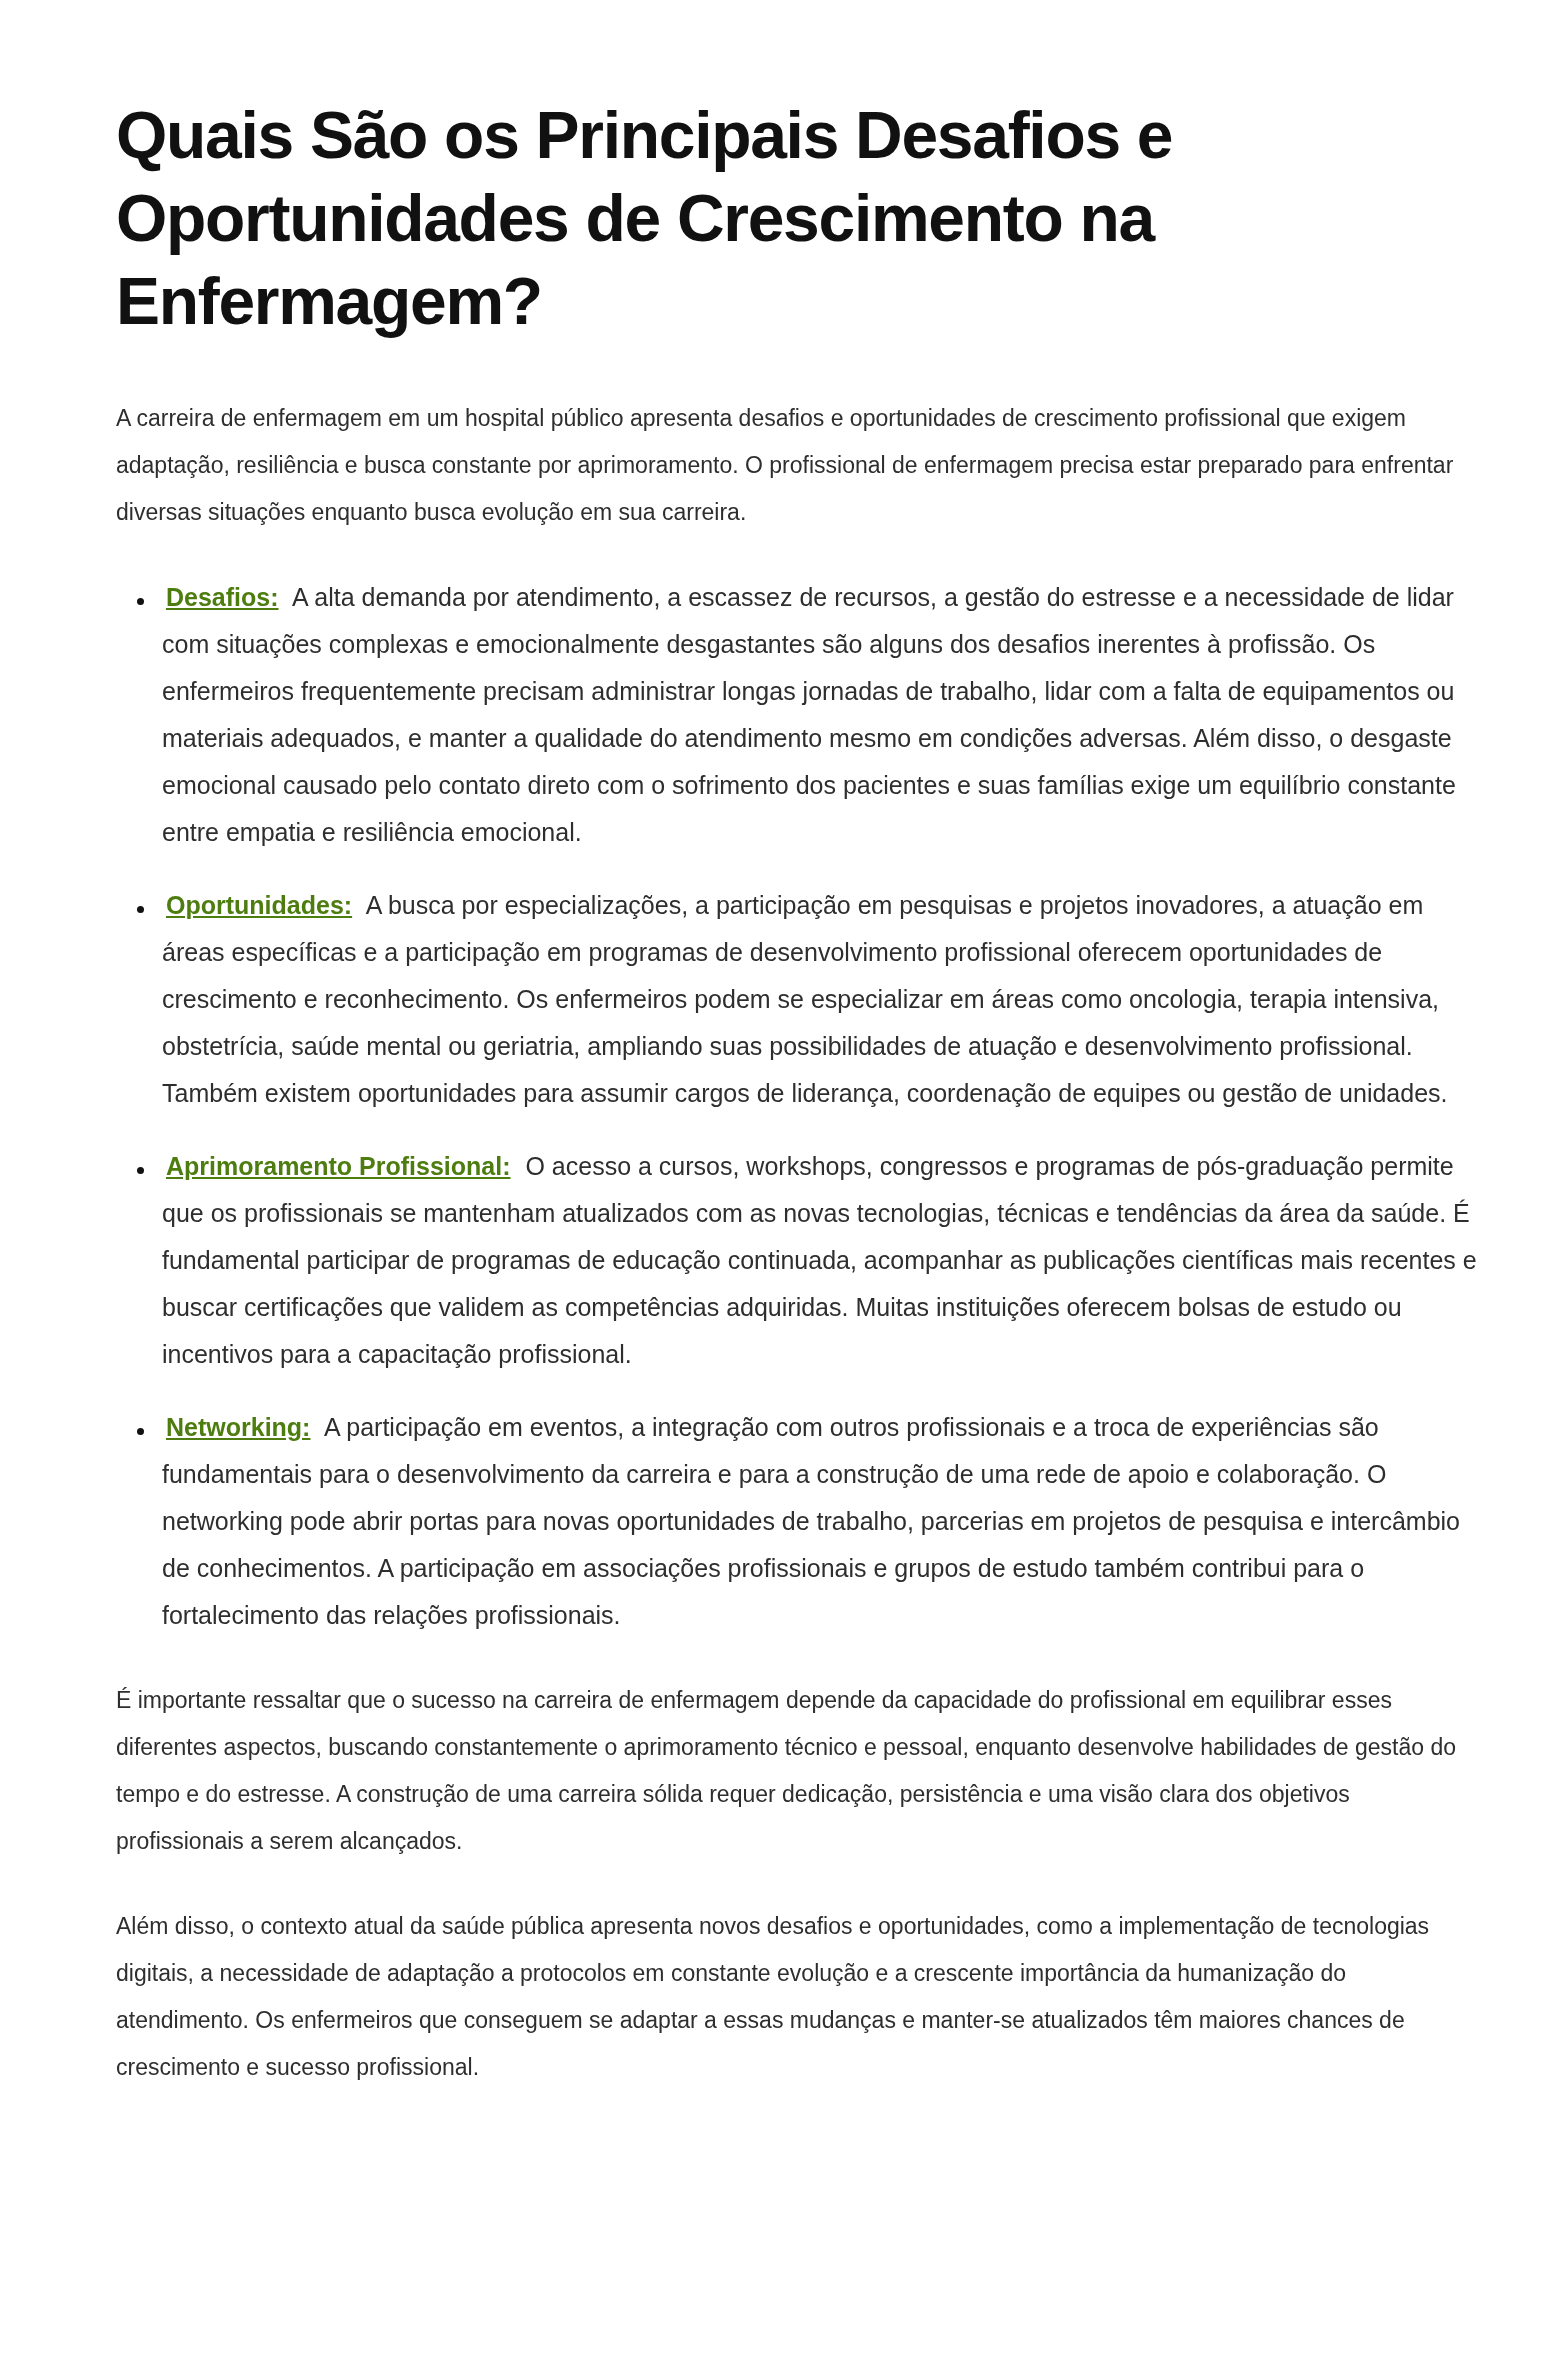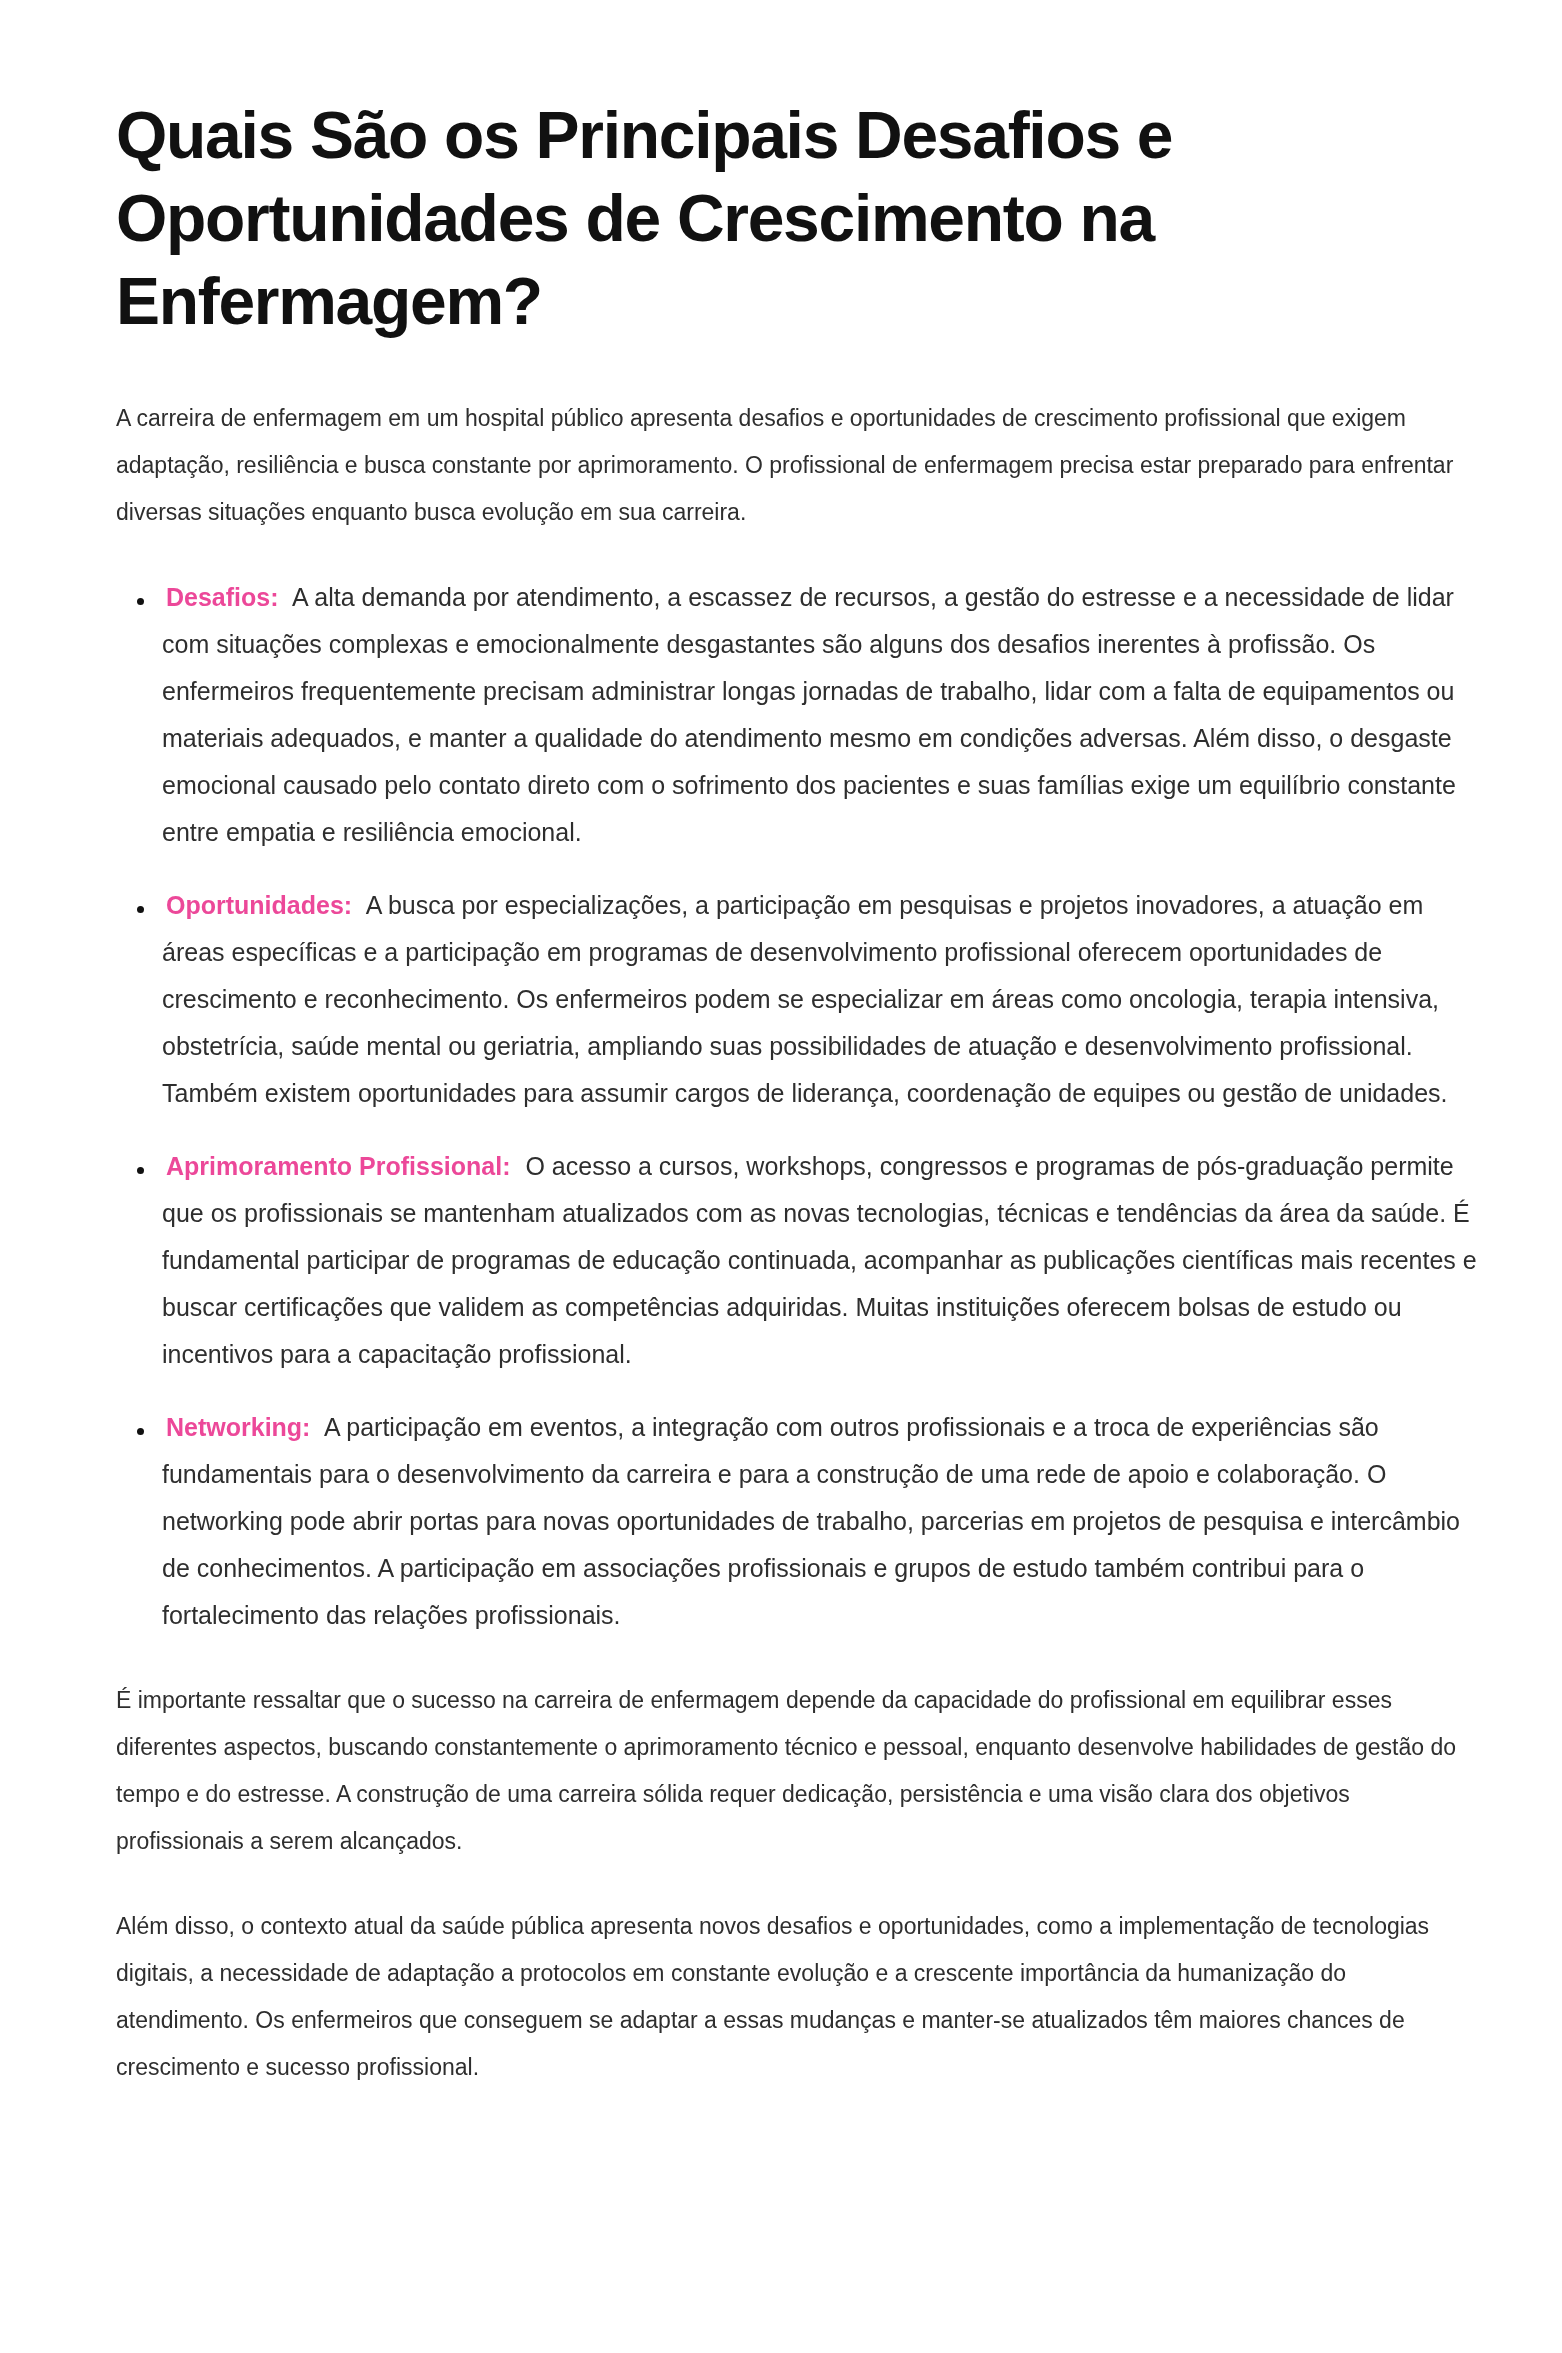--- a/index.html
+++ b/index.html
@@ -44,21 +44,22 @@
     left: 17.4px;
     top: 20px;
     width: 7px;
     height: 7px;
     border-radius: 50%;
     background: #111111;
     display: inline-block;
   }
   .item-label {
     font-weight: 700;
-    color: #ec4899;
+    color: #4d7c0f;
+    text-decoration: underline;
   }
   p.body-paragraph:last-child { margin-bottom: 0; }
 </style>
 </head>
 <body>
 
 <article class="article">
 
   <h1 class="page-title">Quais São os Principais Desafios e Oportunidades de Crescimento na Enfermagem?</h1>
 

